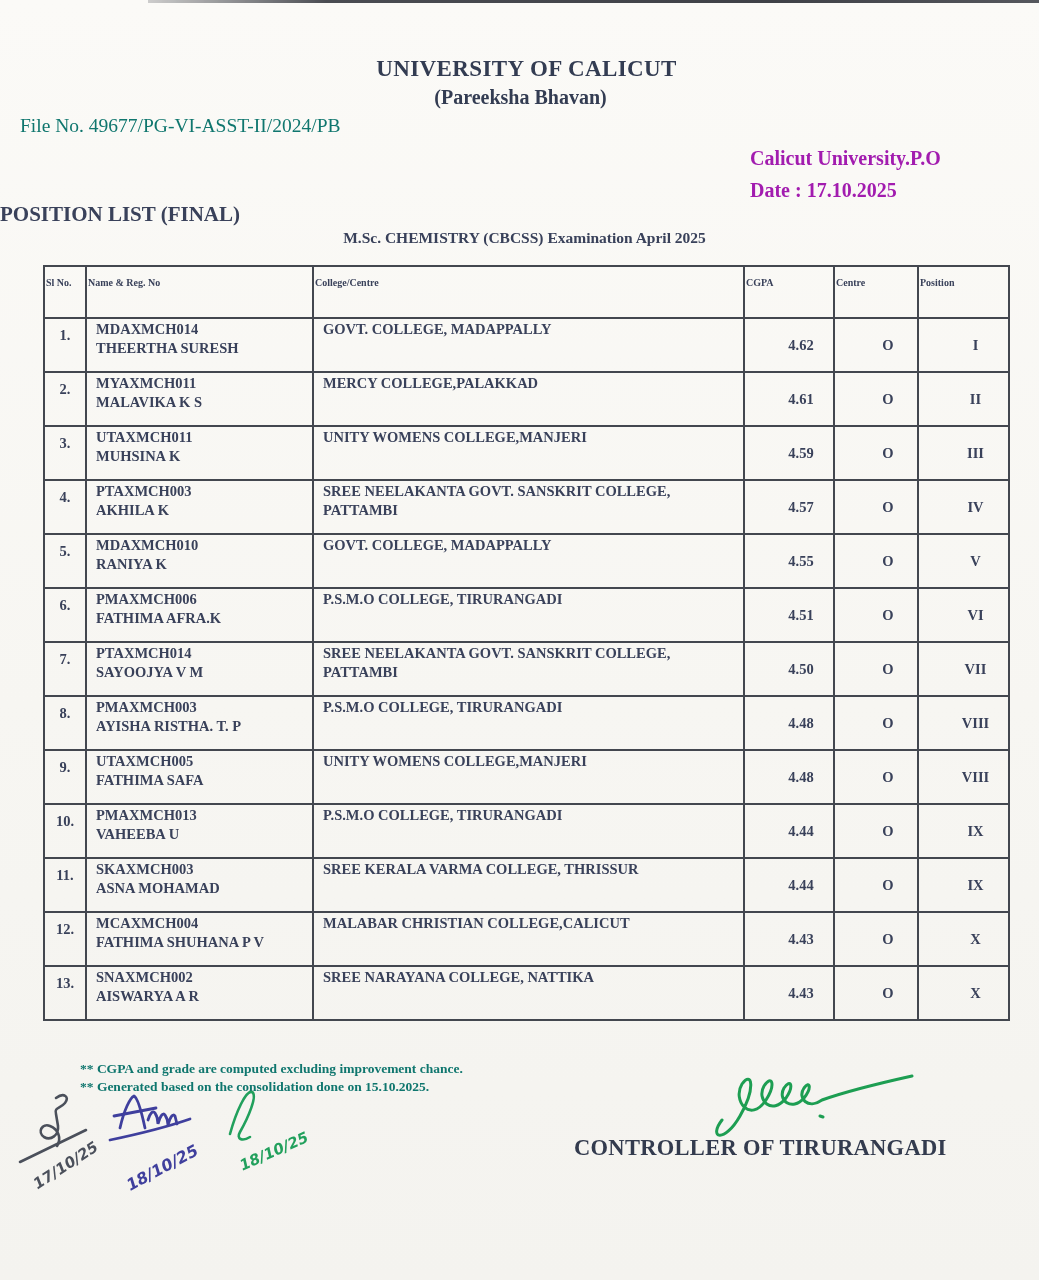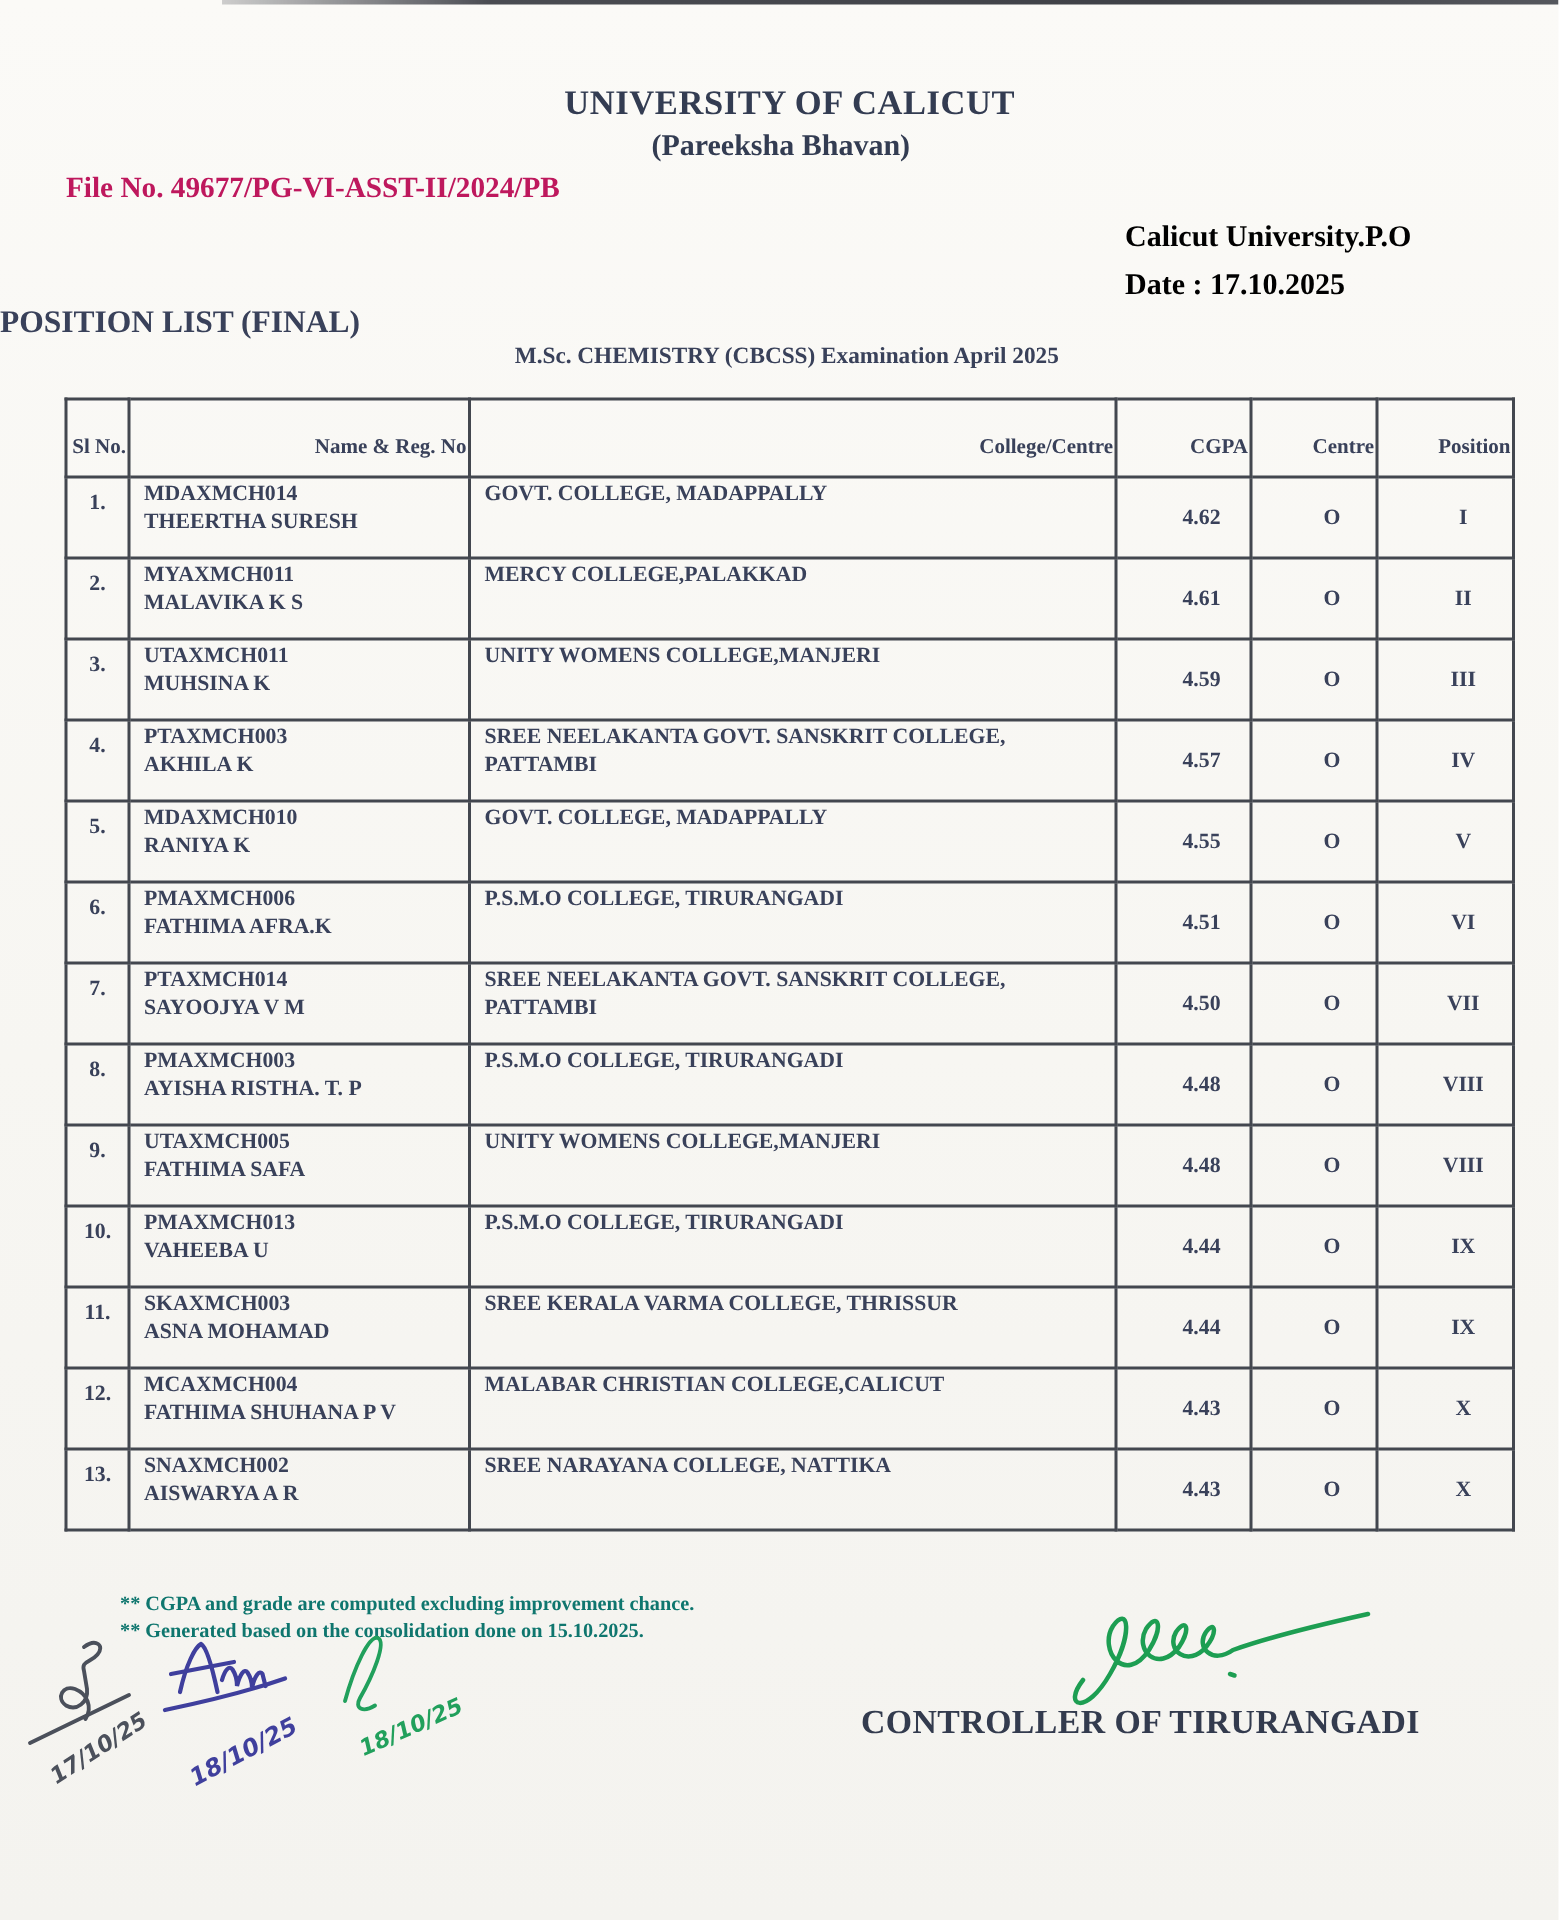--- a/index.html
+++ b/index.html
@@ -10,31 +10,31 @@
     color:#39415a;
     overflow:hidden;
   }
   .page{position:relative;width:1039px;height:1216px;filter:blur(0.35px);}
   .scan-edge{position:absolute;top:0;left:148px;width:891px;height:3px;
     background:linear-gradient(90deg,rgba(70,72,78,.25),#4a4c52 20%,#3f4147 70%,#55575d);}
   .org-title{position:absolute;top:56px;left:0;right:-14px;text-align:center;
     font-size:23px;font-weight:bold;color:#333c52;letter-spacing:.4px;}
   .org-sub{position:absolute;top:86px;left:0;right:-2px;text-align:center;
     font-size:20px;font-weight:bold;color:#333c52;}
-  .file-no{position:absolute;top:115px;left:44px;font-size:19.5px;font-weight:bold;color:#be185d;}
-  .addr{position:absolute;top:142px;left:750px;font-size:20px;font-weight:bold;color:#000000;line-height:32px;}
+  .file-no{position:absolute;top:115px;left:20px;font-size:19.5px;font-weight:normal;color:#0f766e;}
+  .addr{position:absolute;top:142px;left:750px;font-size:20px;font-weight:bold;color:#a21caf;line-height:32px;}
   .list-title{position:absolute;top:202px;left:0;right:22px;text-align:left;
     font-size:21px;font-weight:bold;color:#39415a;}
   .list-sub{position:absolute;top:229px;left:0;right:-10px;text-align:center;
     font-size:15.5px;font-weight:bold;color:#39415a;}
   table.pos{position:absolute;top:265px;left:43px;width:965px;
     border-collapse:collapse;table-layout:fixed;}
   .pos th,.pos td{border:2px solid #43474f;box-sizing:border-box;
     font-weight:bold;color:#39415a;overflow:hidden;}
-  .pos th{height:52px;vertical-align:top;padding-top:23px;font-size:14px;text-align:right;line-height:18px;}
+  .pos th{height:52px;vertical-align:top;padding-top:7px;font-size:10px;text-align:left;line-height:18px;}
   .pos td{height:54px;font-size:14.5px;}
   .c-sl{text-align:center;vertical-align:top;padding-top:8px;font-size:14px;}
   .c-name,.c-college{vertical-align:top;padding:1px 26px 4px 9px;line-height:19px;text-align:left;}
   .c-num{text-align:center;vertical-align:middle;font-size:14px;padding-left:25px;}
   .footnotes{position:absolute;top:1060px;left:80px;font-size:13.5px;font-weight:bold;
     color:#0f766e;line-height:18px;}
   .controller{position:absolute;top:1135px;left:574px;font-size:22.5px;font-weight:bold;
     color:#333b4e;letter-spacing:.3px;}
   .sig{position:absolute;}
   .sig svg{display:block;}

